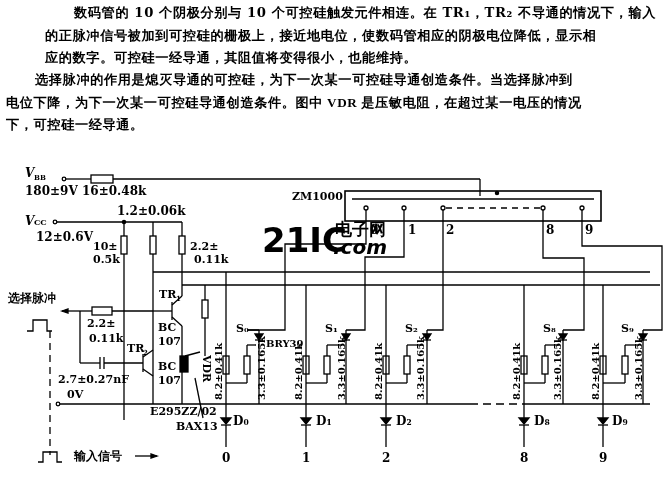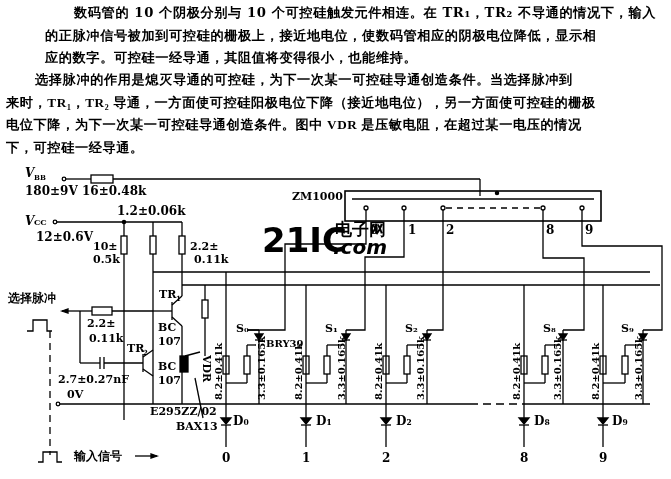--- a/index.html
+++ b/index.html
@@ -15,21 +15,20 @@
 </head>
 <body>
 
 <div class="para" style="top:2px;margin-left:39px;">
   <span class="line" style="padding-left:2.2em">数码管的 10 个阴极分别与 10 个可控硅触发元件相连。在 TR₁，TR₂ 不导通的情况下，输入</span>
   <span class="line">的正脉冲信号被加到可控硅的栅极上，接近地电位，使数码管相应的阴极电位降低，显示相</span>
   <span class="line">应的数字。可控硅一经导通，其阻值将变得很小，也能维持。</span>
 </div>
 <div class="para" style="top:69px;font-family:Liberation Serif, serif;">
   <span class="line" style="padding-left:2.2em">选择脉冲的作用是熄灭导通的可控硅，为下一次某一可控硅导通创造条件。当选择脉冲到</span>
-  <span class="line">来时，TR₁，TR₂ 导通，一方面使可控硅阳极电位下降（接近地电位），另一方面使可控硅的栅极</span>
   <span class="line">电位下降，为下一次某一可控硅导通创造条件。图中 VDR 是压敏电阻，在超过某一电压的情况</span>
   <span class="line">下，可控硅一经导通。</span>
 </div>
 
 <svg width="671" height="479" viewBox="0 0 671 479" stroke="#000" stroke-width="1.3" fill="none">
 
   <g>
     <text x="262" y="252" class="wm" font-size="34" font-weight="bold" fill="#f08c8c" stroke="none">21IC</text>
     <text x="335" y="235" class="wm" font-size="17" fill="#8aa0d8" stroke="none">电子网</text>
     <text x="333" y="254" class="wm" font-size="20" font-style="italic" fill="#8aa0d8" stroke="none">.com</text>

